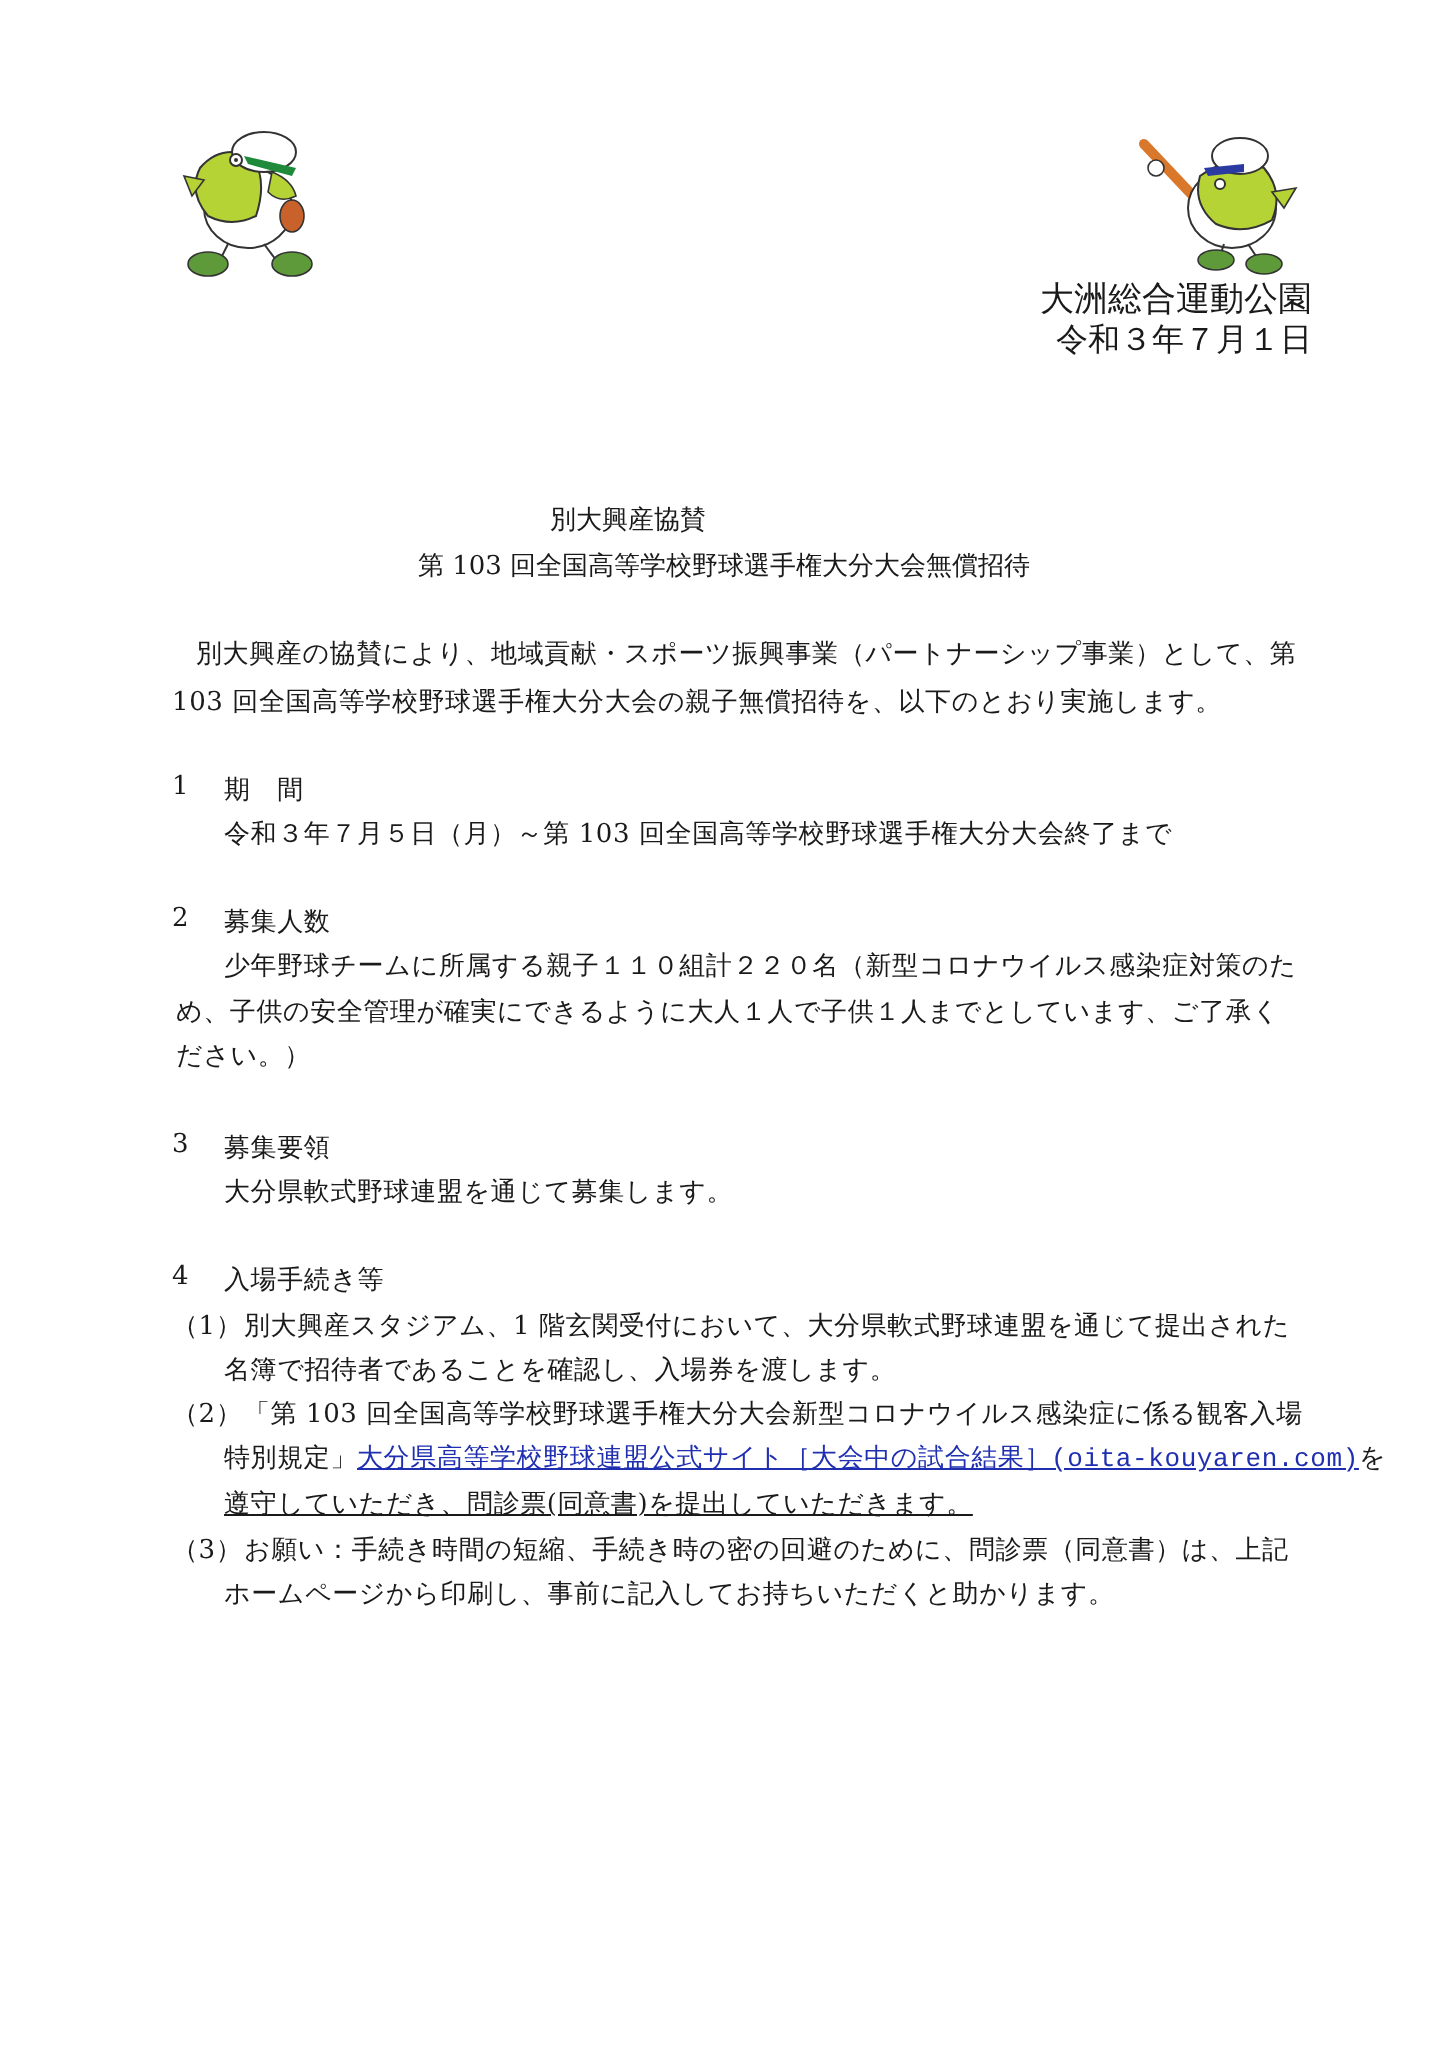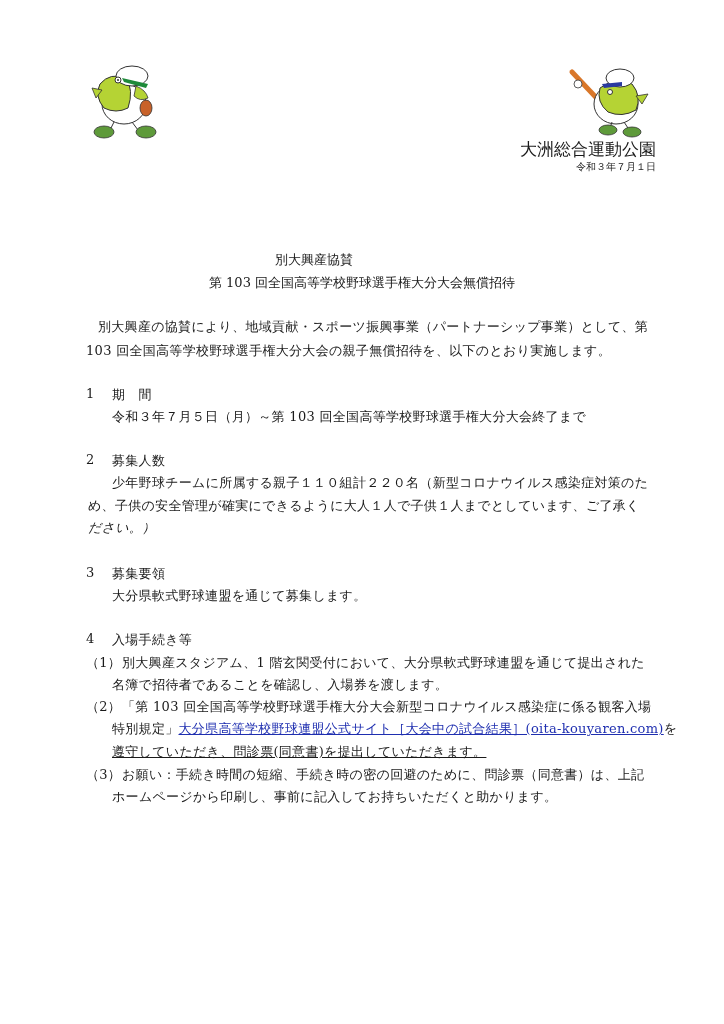--- a/index.html
+++ b/index.html
@@ -5,21 +5,21 @@
   html, body { margin:0; padding:0; background:#ffffff; }
   body {
     width:724px; height:1024px; position:relative; overflow:hidden;
     font-family:"DejaVu Serif","Liberation Serif",serif;
     color:#1a1a1a; font-size:13px;
   }
   .abs { position:absolute; white-space:nowrap; }
   .mascot { position:absolute; }
   .line { position:absolute; left:86px; white-space:nowrap; font-size:13px; letter-spacing:0.3px; }
   .ind1 { left:112px; }
-  .link { color:#1f2fb0; text-decoration:underline; text-decoration-color:#1f2fb0; }
+  .link { color:#1f2fb0; text-decoration:underline; text-decoration-color:#1f2fb0;font-family:Liberation Mono, monospace; }
 </style>
 </head>
 <body>
 
 <svg class="mascot" style="left:88px; top:64px;" width="80" height="76" viewBox="0 0 80 76">
   <ellipse cx="36" cy="40" rx="22" ry="20" fill="#ffffff" stroke="#333" stroke-width="1"></ellipse>
   <path d="M12 20 Q22 8 38 14 Q46 26 40 44 Q28 50 16 44 Q6 32 12 20 Z" fill="#b5d334" stroke="#333" stroke-width="1"></path>
   <path d="M4 24 L14 26 L8 34 Z" fill="#b5d334" stroke="#333" stroke-width="0.8"></path>
   <ellipse cx="44" cy="12" rx="16" ry="10" fill="#ffffff" stroke="#333" stroke-width="1"></ellipse>
   <path d="M34 14 L60 20 L58 24 L36 18 Z" fill="#1e8a3a"></path>
@@ -42,37 +42,37 @@
   <ellipse cx="54" cy="12" rx="14" ry="9" fill="#ffffff" stroke="#333" stroke-width="1"></ellipse>
   <path d="M36 18 L56 16 L56 20 L38 22 Z" fill="#2a3aa0"></path>
   <circle cx="44" cy="26" r="2.5" fill="#fff" stroke="#333"></circle>
   <line x1="46" y1="56" x2="44" y2="62" stroke="#333"></line>
   <line x1="58" y1="56" x2="62" y2="62" stroke="#333"></line>
   <ellipse cx="42" cy="64" rx="9" ry="5" fill="#5e9a3a" stroke="#333" stroke-width="0.8"></ellipse>
   <ellipse cx="66" cy="66" rx="9" ry="5" fill="#5e9a3a" stroke="#333" stroke-width="0.8"></ellipse>
 </svg>
 
 <div class="abs" style="right:68px; top:138px; font-size:17px;">大洲総合運動公園</div>
-<div class="abs" style="right:68px; top:160px; font-size:10px;">令和３年７月１日</div>
+<div class="abs" style="right:68px; top:160px; font-size:16px;">令和３年７月１日</div>
 
 <div class="abs" style="left:0; width:628px; text-align:center; top:251px;">別大興産協賛</div>
 <div class="abs" style="left:0; width:724px; text-align:center; top:274px;">第 103 回全国高等学校野球選手権大分大会無償招待</div>
 
 <div class="line" style="left:98px; top:318px;">別大興産の協賛により、地域貢献・スポーツ振興事業（パートナーシップ事業）として、第</div>
 <div class="line" style="top:342px;">103 回全国高等学校野球選手権大分大会の親子無償招待を、以下のとおり実施します。</div>
 
 <div class="line" style="top:386px;">1</div>
 <div class="line ind1" style="top:386px;">期　間</div>
 <div class="line ind1" style="top:408px;">令和３年７月５日（月）～第 103 回全国高等学校野球選手権大分大会終了まで</div>
 
 <div class="line" style="top:452px;">2</div>
 <div class="line ind1" style="top:452px;">募集人数</div>
 <div class="line ind1" style="top:474px;">少年野球チームに所属する親子１１０組計２２０名（新型コロナウイルス感染症対策のた</div>
 <div class="line" style="left:88px; top:497px;">め、子供の安全管理が確実にできるように大人１人で子供１人までとしています、ご了承く</div>
-<div class="line" style="left:88px; top:519px;font-style:italic;">ださい。）</div>
+<div class="line" style="left:88px; top:519px;">ださい。）</div>
 
 <div class="line" style="top:565px;">3</div>
 <div class="line ind1" style="top:565px;">募集要領</div>
 <div class="line ind1" style="top:587px;">大分県軟式野球連盟を通じて募集します。</div>
 
 <div class="line" style="top:631px;">4</div>
 <div class="line ind1" style="top:631px;">入場手続き等</div>
 
 <div class="line" style="left:86px; top:654px;">（1）</div>
 <div class="line" style="left:122px; top:654px;">別大興産スタジアム、1 階玄関受付において、大分県軟式野球連盟を通じて提出された</div>

